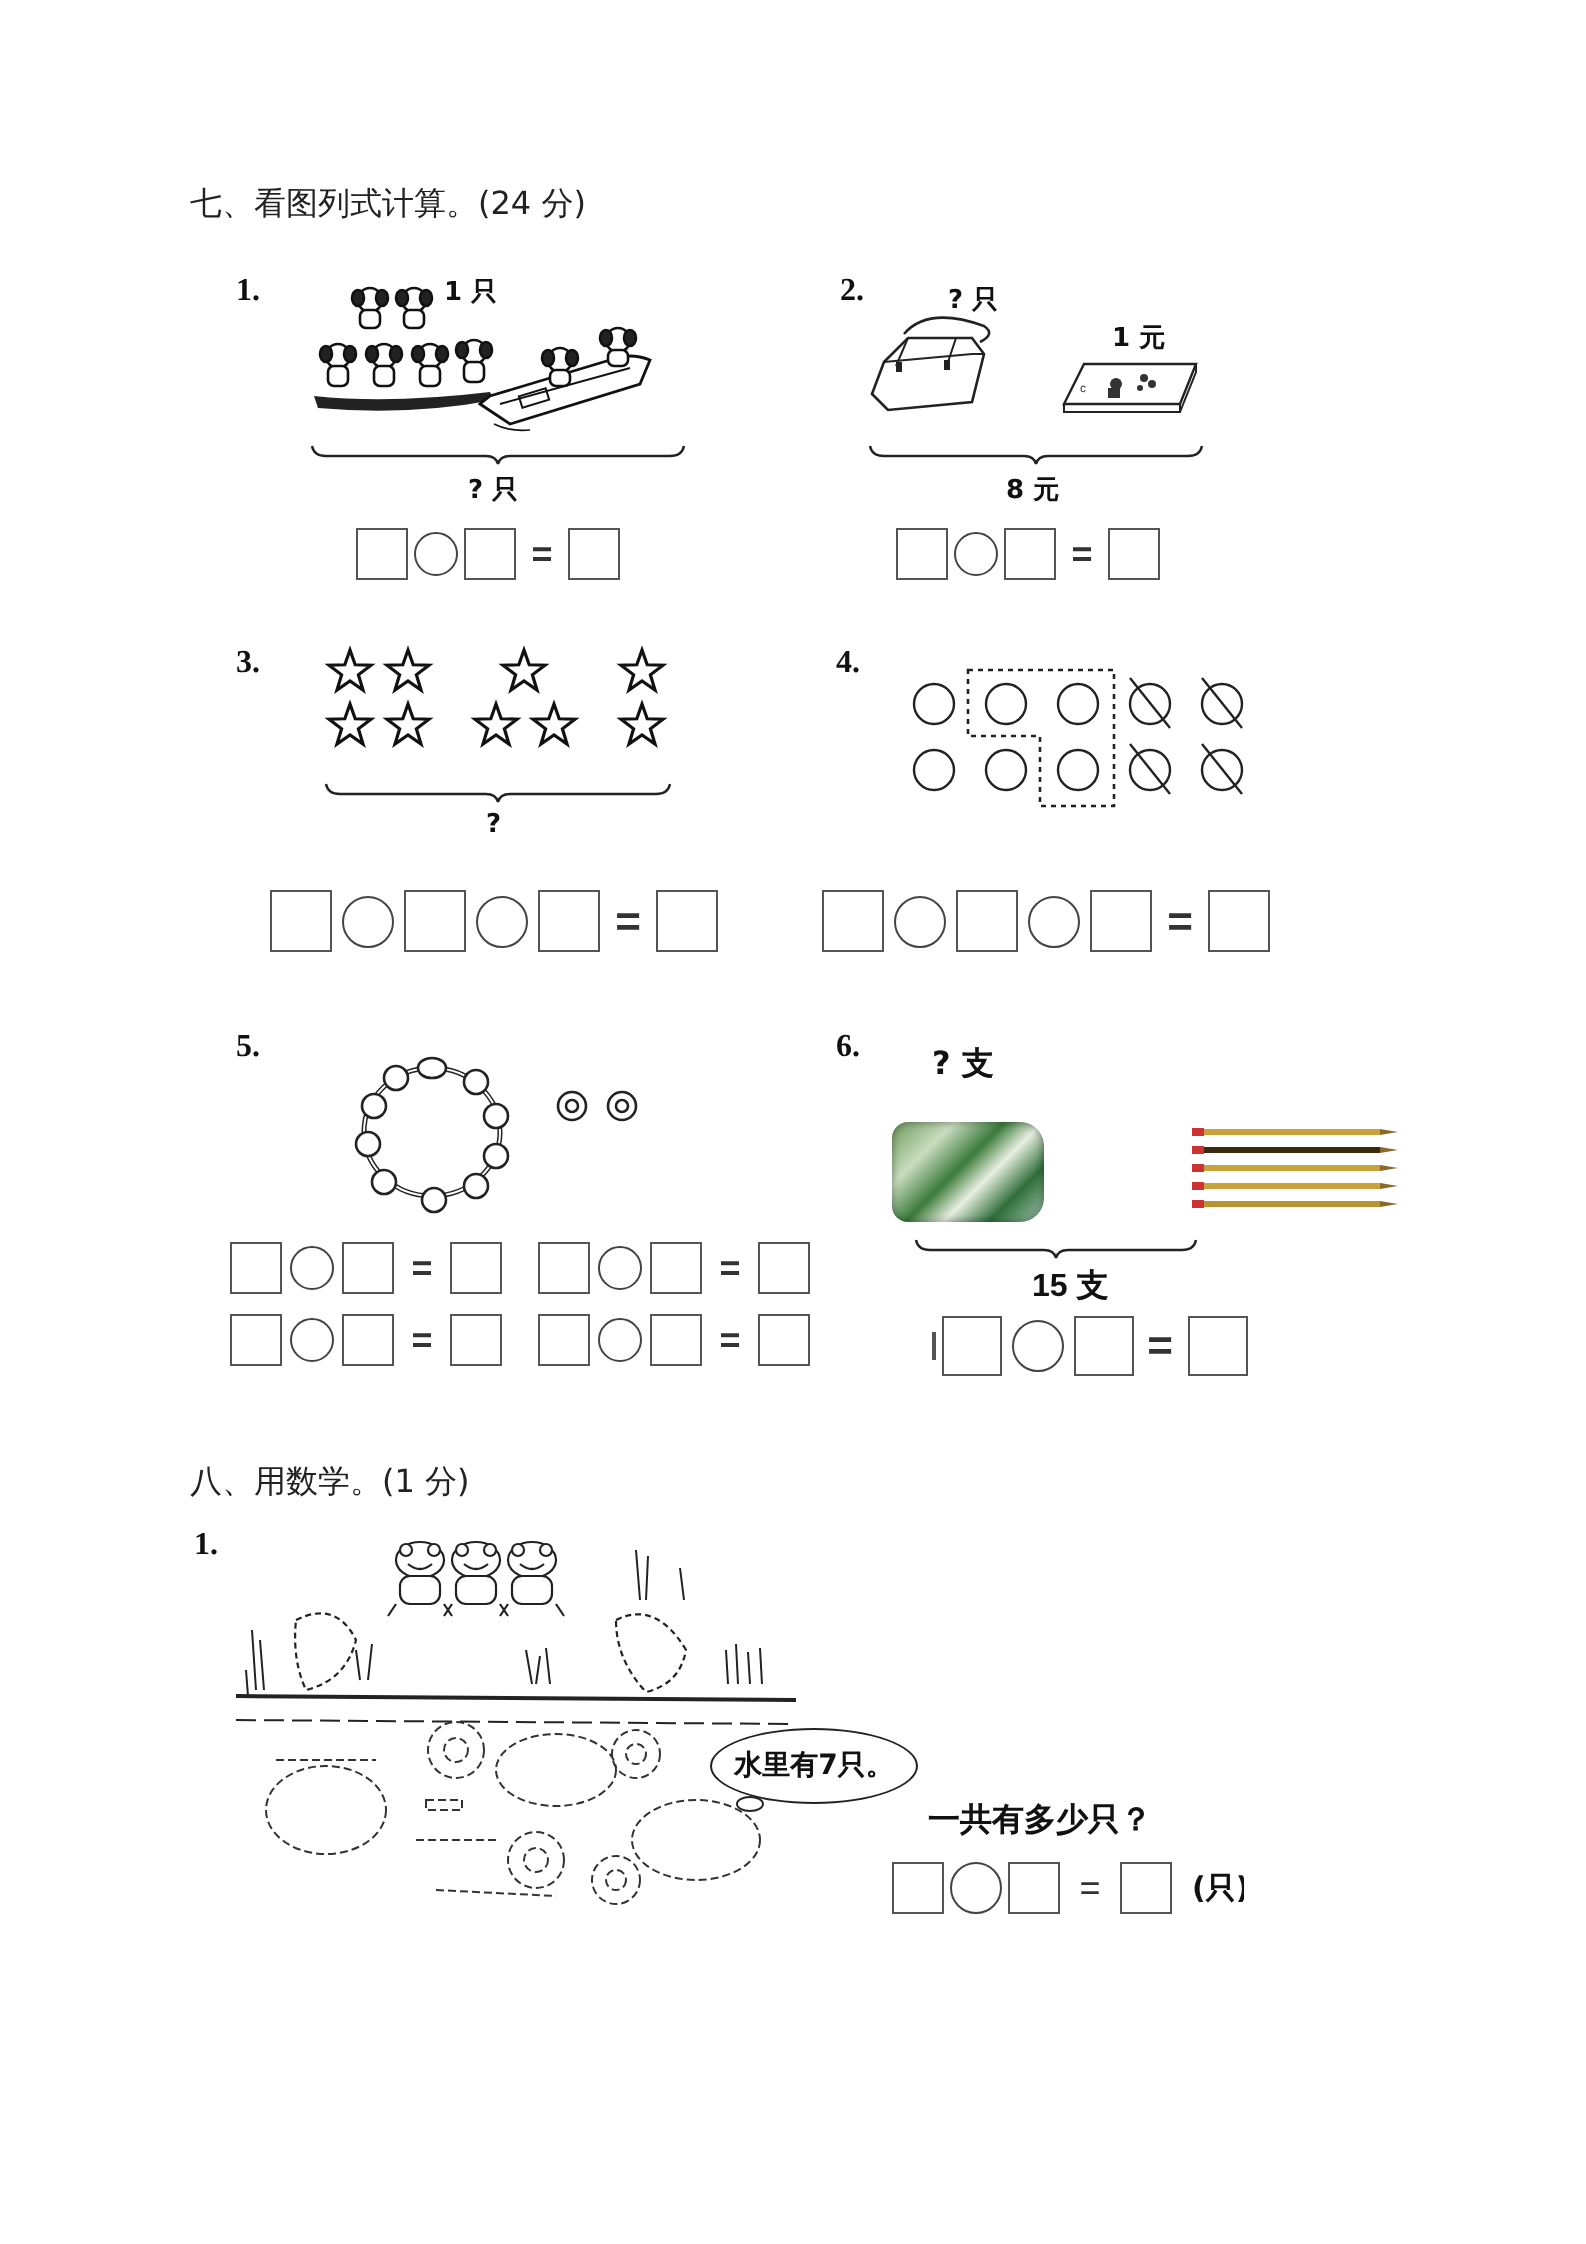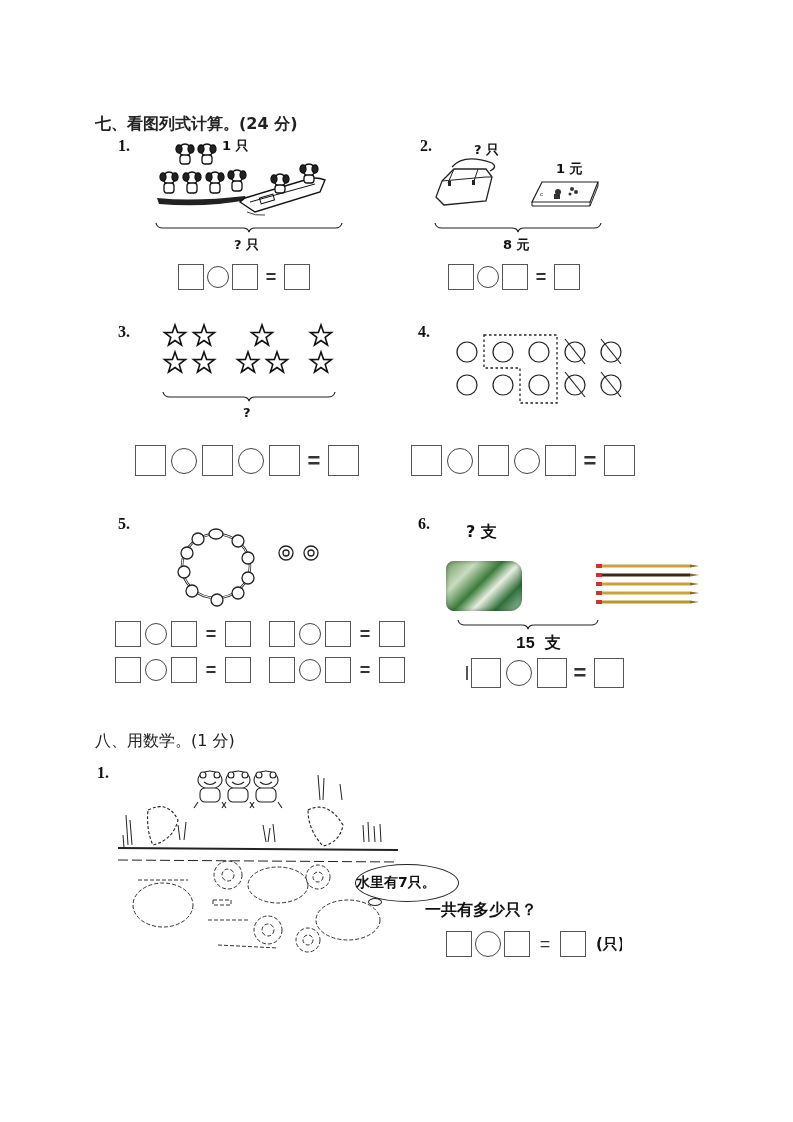--- a/index.html
+++ b/index.html
@@ -11,21 +11,21 @@
   .lbl { font-family:"DejaVu Sans","Liberation Sans",sans-serif; font-weight:bold; font-size:13px; white-space:nowrap; }
   .eq { position:absolute; display:flex; align-items:center; }
   .box { box-sizing:border-box; border:1.6px solid #555; background:#fff; flex:none; }
   .circ { box-sizing:border-box; border:1.2px solid #444; border-radius:50%; background:#fff; flex:none; }
   .eqs { font-family:"Liberation Sans",sans-serif; font-weight:bold; color:#333; text-align:center; flex:none; }
   svg { overflow:visible; }
 </style>
 </head>
 <body>
 
-<div class="abs section-title" style="left:95px;top:114px;font-weight:bold;">七、看图列式计算。(24 分)</div>
+<div class="abs section-title" style="left:95px;top:92px;">七、看图列式计算。(24 分)</div>
 
 <div class="abs qnum" style="left:118px;top:137px;">1.</div>
 <div class="abs" style="left:155px;top:140px;width:175px;height:80px;">
   <svg width="175" height="80" viewBox="0 0 175 80">
 
     <path d="M2 58 Q40 62 90 56 L92 60 Q50 68 4 64 Z" fill="#222"></path>
 
     <g fill="#fff" stroke="#111" stroke-width="1.3">
       <g transform="translate(30,10)">
           <circle cx="0" cy="0" r="6"></circle>
@@ -265,21 +265,21 @@
       <rect x="6" y="28.5" width="88" height="3" fill="#c8a23a"></rect>
       <path d="M94 28.5 L103 30 L94 31.5 Z" fill="#8a6a2a"></path>
     <rect x="0" y="37" width="6" height="4" fill="#c33"></rect>
       <rect x="6" y="37.5" width="88" height="3" fill="#b8952f"></rect>
       <path d="M94 37.5 L103 39 L94 40.5 Z" fill="#8a6a2a"></path>
   </g>
 </svg>
 <svg class="abs" style="left:457px;top:619px;" width="142" height="12">
     <path d="M1 1 Q2 6 8 6 L65 6 Q70 6 71 10 Q72 6 77 6 L134 6 Q140 6 141 1" fill="none" stroke="#222" stroke-width="1.2"></path>
   </svg>
-<div class="abs lbl" style="left:516px;top:633px;font-size:16px;font-family:Liberation Mono, monospace;">15 支</div>
+<div class="abs lbl" style="left:516px;top:633px;font-size:16px;font-family:Liberation Sans, sans-serif;">15 支</div>
 <div class="eq" style="left:466px;top:658px;">
   <div style="width:1.5px;height:14px;background:#555;margin-right:3px;"></div>
   <div class="box" style="width:30px;height:30px;"></div>
   <div class="circ" style="width:26px;height:26px;margin-left:5px;"></div>
   <div class="box" style="width:30px;height:30px;margin-left:5px;"></div>
   <div class="eqs" style="width:27px;font-size:22px;">=</div>
   <div class="box" style="width:30px;height:30px;"></div>
 </div>
 
 <div class="abs section-title" style="left:95px;top:731px;">八、用数学。(1 分)</div>
@@ -335,26 +335,26 @@
       <circle cx="150" cy="160" r="6"></circle>
     <circle cx="200" cy="107" r="12"></circle>
       <circle cx="200" cy="107" r="5"></circle>
     <circle cx="190" cy="170" r="12"></circle>
       <circle cx="190" cy="170" r="5"></circle>
     <path d="M20 110 L70 110 M90 150 L130 150 M100 175 L160 178"></path>
     <rect x="95" y="130" width="18" height="5"></rect>
   </g>
 </svg>
 
-<div class="abs" style="left:355px;top:864px;width:102px;height:36px;border:1.3px solid #222;border-radius:50%;background:#fff;display:flex;align-items:center;justify-content:flex-start;">
+<div class="abs" style="left:355px;top:864px;width:102px;height:36px;border:1.3px solid #222;border-radius:50%;background:#fff;display:flex;align-items:center;justify-content:center;">
   <span class="lbl" style="font-size:14px;">水里有7只。</span>
 </div>
 <div class="abs" style="left:368px;top:898px;width:12px;height:6px;border:1.2px solid #222;border-radius:50%;background:#fff;"></div>
 
-<div class="abs lbl" style="left:425px;top:900px;font-size:16px;">一共有多少只？</div>
+<div class="abs lbl" style="left:464px;top:900px;font-size:16px;">一共有多少只？</div>
 
 <div class="eq" style="left:446px;top:931px;">
   <div class="box" style="width:26px;height:26px;"></div>
   <div class="circ" style="width:26px;height:26px;margin-left:3px;"></div>
   <div class="box" style="width:26px;height:26px;margin-left:3px;"></div>
   <div class="eqs" style="width:30px;font-size:18px;font-weight:normal;">=</div>
   <div class="box" style="width:26px;height:26px;"></div>
   <div class="lbl" style="margin-left:10px;font-size:15px;width:26px;overflow:hidden;">(只)</div>
 </div>
 

